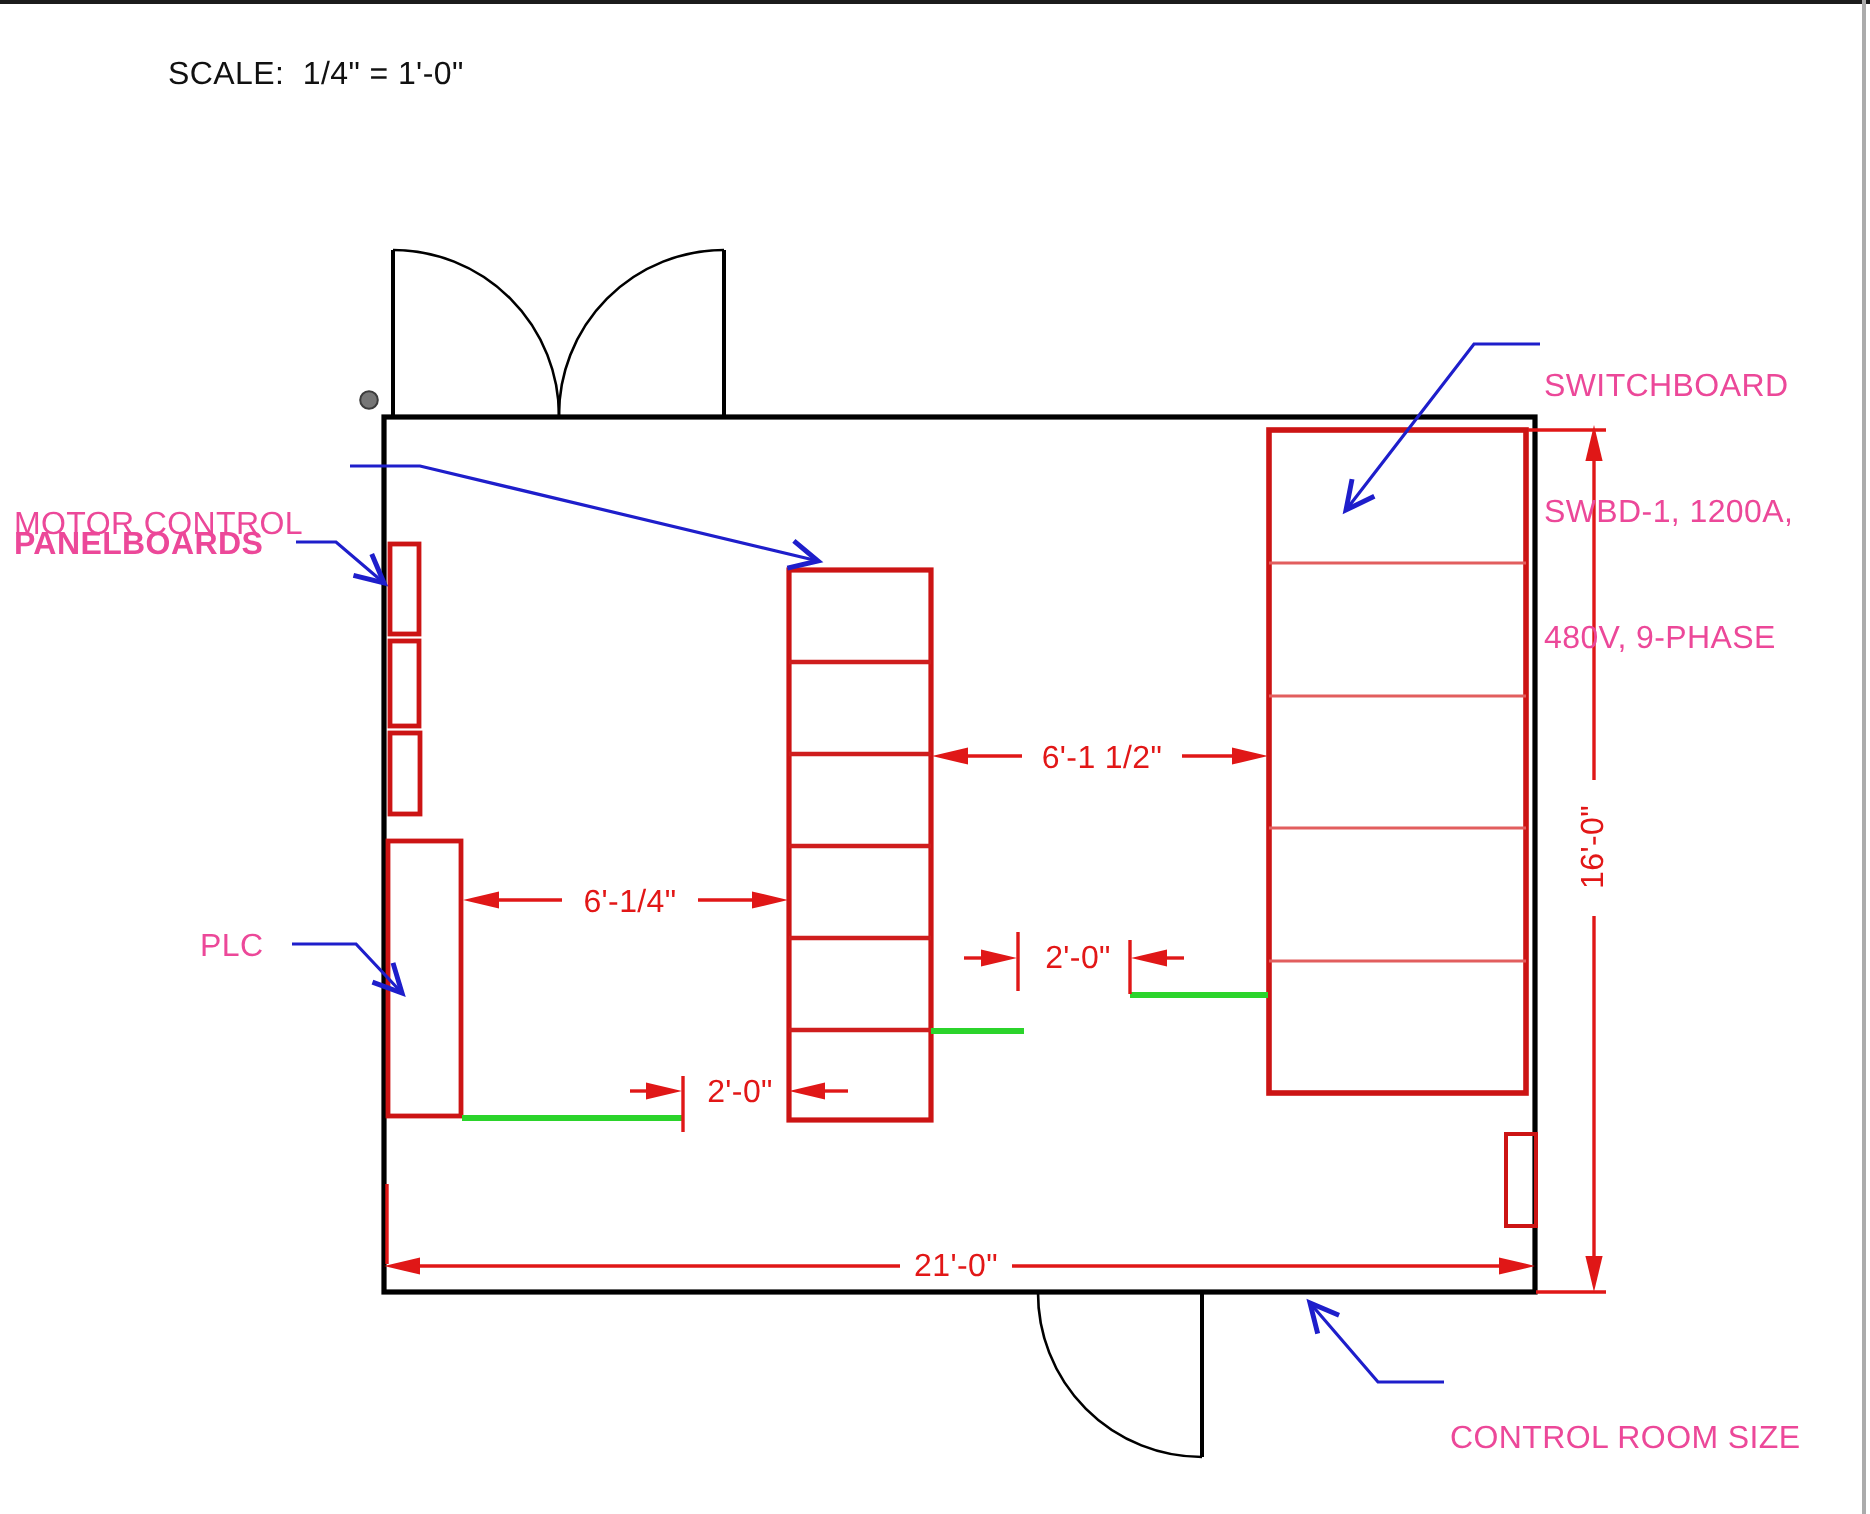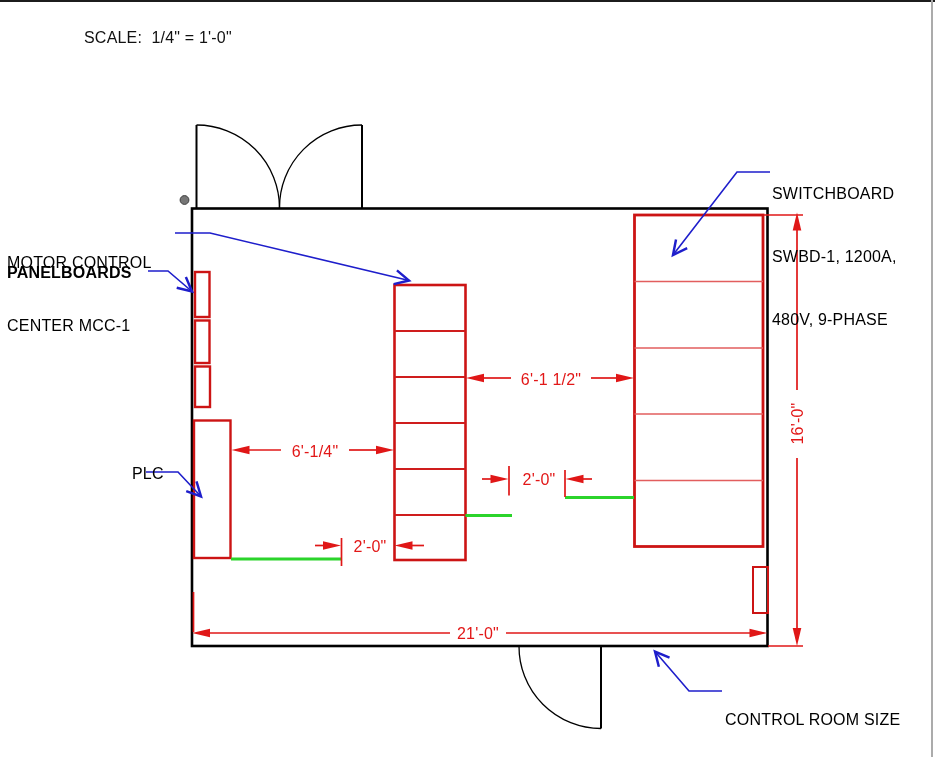--- a/index.html
+++ b/index.html
@@ -5,21 +5,21 @@
   html,body { margin:0; padding:0; background:#ffffff; }
   .canvas {
     position:relative; width:935px; height:757px; background:#ffffff;
     overflow:hidden; font-family:"Liberation Sans", sans-serif;
   }
   .border-top { position:absolute; left:0; top:0; width:935px; height:2px; background:#1c1c1c; }
   .border-right { position:absolute; right:2px; top:0; width:2px; height:757px; background:#ababab; }
   svg.linework { position:absolute; left:0; top:0; }
   .txt { position:absolute; font-size:16px; white-space:pre; line-height:21px; letter-spacing:0.2px; }
   .black { color:#111111; }
-  .blue  { color:#000000; }
+  .blue  { color:#ec4899; }
   .red   { color:#e21717; }
   .dim   { text-align:center; }
   .rot90 { transform:rotate(-90deg); transform-origin:center center; }
 </style>
 </head>
 <body>
 
 <div class="canvas">
 
   <div class="border-top"></div>
@@ -135,26 +135,25 @@
       <polyline points="146,472 178,472 201,496.5" marker-end="url(#arr-blue)"></polyline>
       <polyline points="770,172 737,172 673,255" marker-end="url(#arr-blue)"></polyline>
       <polyline points="722,691 689,691 655,651.5" marker-end="url(#arr-blue)"></polyline>
     </g>
   </svg>
 
   <div class="txt black" style="left:84px; top:27px;">SCALE:  1/4" = 1'-0"</div>
 
   <div class="txt blue" style="left:7px; top:210px;">
     <div>MOTOR CONTROL</div>
-    <div>CENTER MCC-1</div>
   </div>
 
   <div class="txt blue" style="left:7px; top:262px;font-weight:bold;">PANELBOARDS</div>
 
-  <div class="txt blue" style="left:100px; top:463px;margin-left:32px;">PLC</div>
+  <div class="txt blue" style="left:100px; top:463px;">PLC</div>
 
   <div class="txt blue" style="left:772px; top:141px;">
     <div>SWITCHBOARD</div>
     <div>SWBD-1, 1200A,</div>
     <div>480V, 9-PHASE</div>
   </div>
 
   <div class="txt blue" style="left:725px; top:667px;">
     <div>CONTROL ROOM SIZE</div>
     

